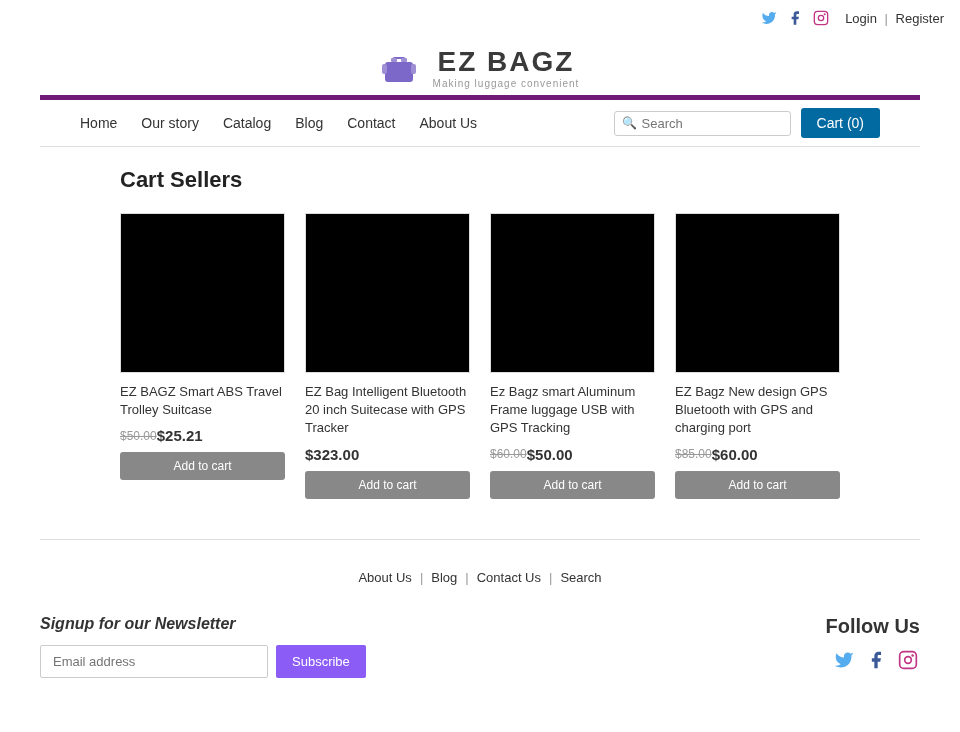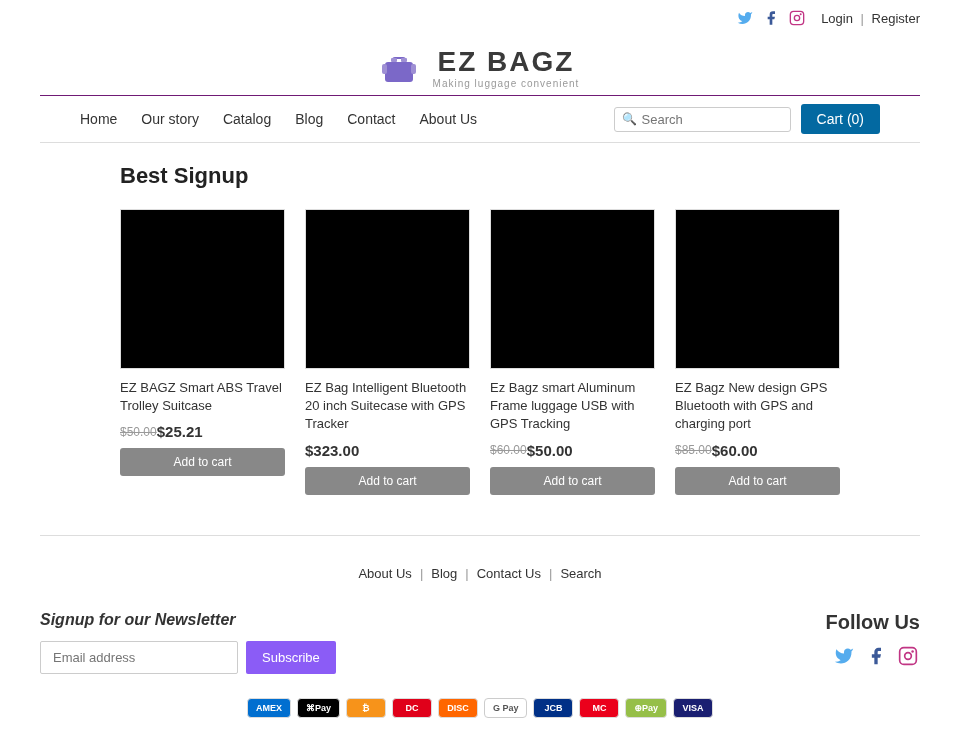--- a/index.html
+++ b/index.html
@@ -3,21 +3,21 @@
   <meta charset="utf-8">
   <style>
     * { box-sizing: border-box; margin: 0; padding: 0; }
     body { font-family: Arial, sans-serif; background: #fff; color: #333; font-size: 14px; }
 
     
     .top-bar {
       display: flex;
       justify-content: flex-end;
       align-items: center;
-      padding: 8px 40px;
+      padding: 8px 16px;
       gap: 4px;
     }
     .top-bar-icons { display: flex; gap: 6px; align-items: center; }
     .social-icon { width: 20px; height: 20px; display: inline-flex; align-items: center; justify-content: center; color: #55acee; font-size: 14px; cursor: pointer; }
     .social-icon.fb { color: #3b5998; }
     .social-icon.ig { color: #c13584; }
     .top-bar-auth { font-size: 13px; color: #333; margin-left: 10px; }
     .top-bar-auth a { color: #333; text-decoration: none; cursor: pointer; }
     .top-bar-auth span { margin: 0 4px; color: #999; }
 
@@ -44,21 +44,21 @@
       text-align: center;
       letter-spacing: 1px;
     }
 
     
     nav {
       display: flex;
       justify-content: space-between;
       align-items: center;
       padding: 8px 40px;
-      border-top: 1px solid #701a75;
+      border-top: 5px solid #701a75;
       border-bottom: 1px solid #ddd;
       margin: 0 40px;
     }
     .nav-links { display: flex; gap: 24px; }
     .nav-link { text-decoration: none; color: #333; font-size: 14px; cursor: pointer; }
     .nav-right { display: flex; align-items: center; gap: 10px; }
     .search-box {
       display: flex;
       align-items: center;
       border: 1px solid #ccc;
@@ -156,21 +156,21 @@
       font-weight: bold;
       margin-bottom: 12px;
       color: #333;
       font-style: italic;
     }
     .newsletter-form { display: flex; gap: 8px; }
     .email-input {
       border: 1px solid #ccc;
       padding: 8px 12px;
       font-size: 13px;
-      width: 198px;
+      width: 228px;
       border-radius: 2px;
       color: #999;
     }
     .subscribe-btn {
       background: #8b5cf6;
       color: #fff;
       border: none;
       padding: 8px 16px;
       cursor: pointer;
       font-size: 13px;
@@ -280,21 +280,21 @@
   <div class="nav-right">
     <div class="search-box">
       <span class="search-icon-small">🔍</span>
       <input type="text" placeholder="Search" style="">
     </div>
     <button class="cart-btn">Cart (0)</button>
   </div>
 </nav>
 
 <div class="main-content">
-  <h2 class="section-title">Best Signup</h2>
+  <h2 class="section-title">Cart Sellers</h2>
 
   <div class="products-grid">
 
     <div class="product-card">
       <div class="product-image"></div>
       <div class="product-name">EZ BAGZ Smart ABS Travel Trolley Suitcase</div>
       <div class="price-row">
         <span class="original-price">$50.00</span>
         <span class="sale-price">$25.21</span>
       </div>
@@ -372,25 +372,13 @@
           <svg width="20" height="20" viewBox="0 0 24 24" fill="none" stroke="#c13584" stroke-width="2">
               <rect x="2" y="2" width="20" height="20" rx="5" ry="5"></rect>
               <circle cx="12" cy="12" r="4"></circle>
               <circle cx="17.5" cy="6.5" r="1.5" fill="#c13584" stroke="none"></circle>
             </svg>
         </span>
       </div>
     </div>
   </div>
 
-  <div class="payment-icons">
-    <div class="payment-badge amex">AMEX</div>
-    <div class="payment-badge applepay">⌘Pay</div>
-    <div class="payment-badge bitcoin">₿</div>
-    <div class="payment-badge diners">DC</div>
-    <div class="payment-badge discover">DISC</div>
-    <div class="payment-badge gpay">G Pay</div>
-    <div class="payment-badge jcb">JCB</div>
-    <div class="payment-badge master">MC</div>
-    <div class="payment-badge shopify">⊕Pay</div>
-    <div class="payment-badge visa">VISA</div>
-  </div>
 </div>
 
 </body></html>

